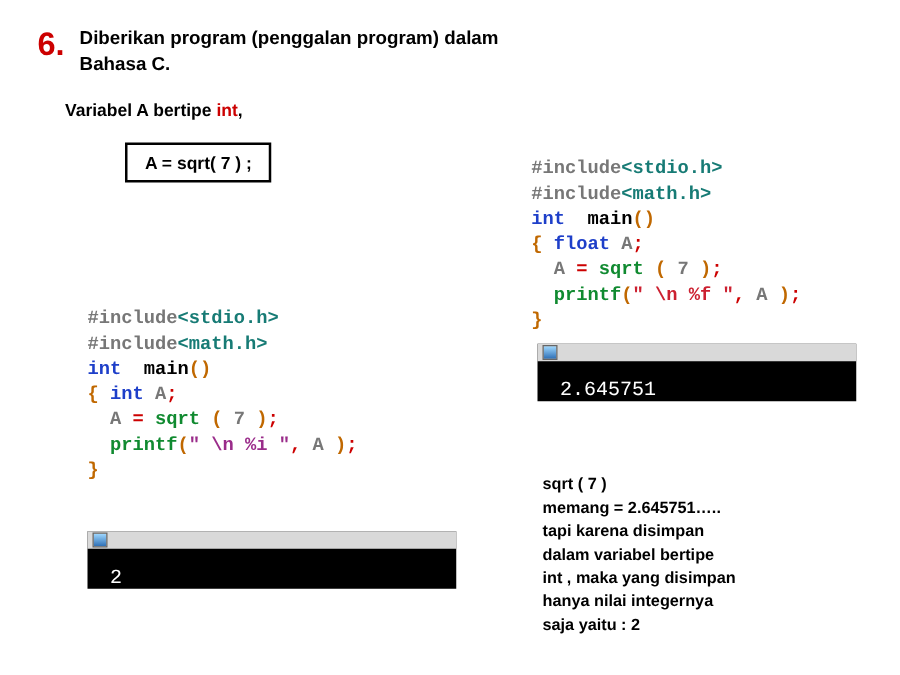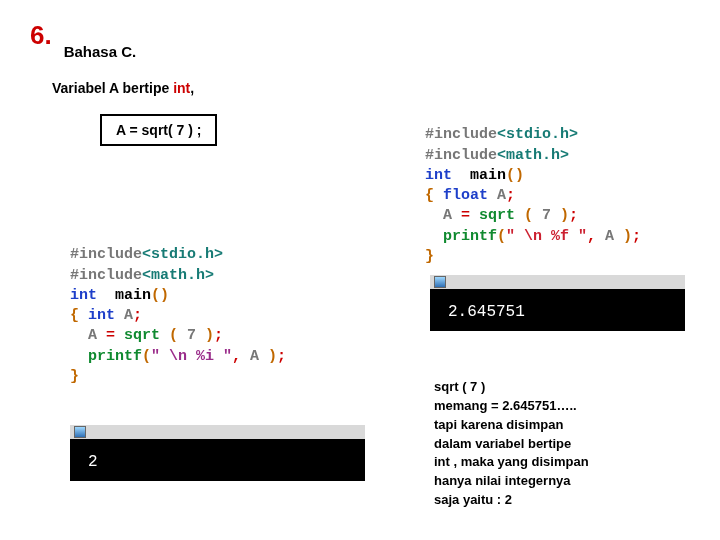--- a/index.html
+++ b/index.html
@@ -89,21 +89,21 @@
     align-items: center;
     padding-left: 4px;
   }
   .console .bar .ico {
     width: 10px;
     height: 10px;
     border: 1px solid #666;
     background: linear-gradient(#9fd8ff,#2e6fb5);
   }
   .console .out {
-    padding: 14px 18px 10px 18px;
+    padding: 14px 18px 0 18px;
   }
   .console-left {
     left: 70px;
     top: 425px;
     width: 295px;
   }
   .console-right {
     left: 430px;
     top: 275px;
     width: 255px;
@@ -120,21 +120,21 @@
   }
 </style>
 </head>
 <body>
 
 
 
 <div class="header">
   <div class="number">6.</div>
   <div class="title">
-    <br>
+    <span>Diberikan program (penggalan program) dalam</span><br>
     <span>Bahasa C.</span>
   </div>
 </div>
 
 <div class="variable-line">
   <span>Variabel   A   bertipe  </span><span class="kw-red">int</span><span>,</span>
 </div>
 
 <div class="formula-box">A =  sqrt( 7 ) ;</div>
 

